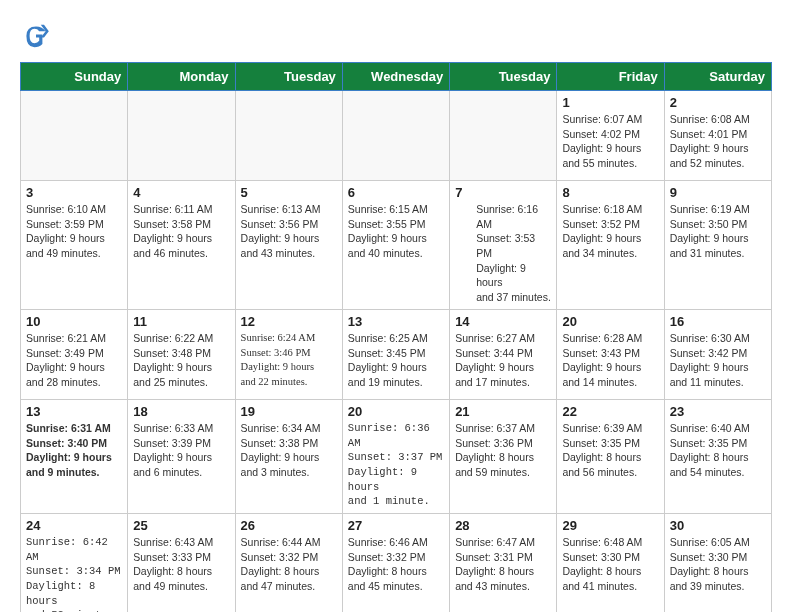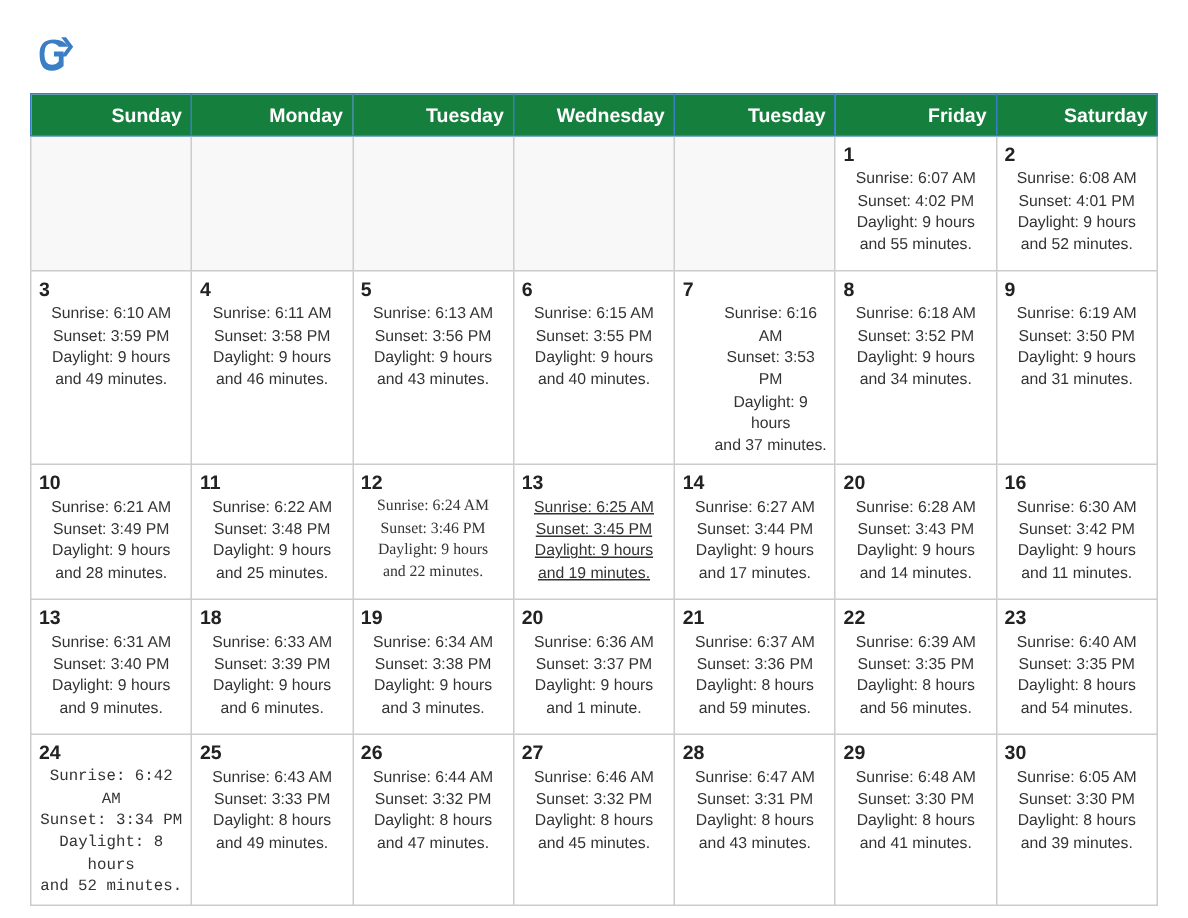--- a/index.html
+++ b/index.html
@@ -73,21 +73,20 @@
     .day-num {
       font-size: 13px;
       font-weight: bold;
       margin-bottom: 2px;
       color: #222;
     }
     .day-info {
       font-size: 10.5px;
       line-height: 1.4;
       color: #333;
-      text-align: center;
     }
   </style>
 </head>
 <body>
 
 <div class="header">
   <div class="logo">
     <svg class="logo-icon" viewBox="0 0 40 40" xmlns="http://www.w3.org/2000/svg">
       <path d="M8 20 Q8 8 20 8 Q28 8 32 14 L24 14 Q22 11 18 11 Q12 11 12 20 Q12 29 18 29 Q22 29 24 26 L24 22 L20 22 L20 18 L28 18 L28 30 Q24 34 18 34 Q8 34 8 20Z" fill="#3a7ec6"></path>
       <path d="M30 6 L36 14 L30 22 L26 22 L32 14 L26 6Z" fill="#3a7ec6"></path>
@@ -205,21 +204,21 @@
         </td>
         <td>
           <div class="day-num">12</div>
           <div class="day-info" style="white-space: pre-line; font-family: Liberation Serif, serif;">Sunrise: 6:24 AM
 Sunset: 3:46 PM
 Daylight: 9 hours
 and 22 minutes.</div>
         </td>
         <td>
           <div class="day-num">13</div>
-          <div class="day-info" style="white-space: pre-line; text-decoration: underline;">Sunrise: 6:25 AM
+          <div class="day-info" style="white-space: pre-line;">Sunrise: 6:25 AM
 Sunset: 3:45 PM
 Daylight: 9 hours
 and 19 minutes.</div>
         </td>
         <td>
           <div class="day-num">14</div>
           <div class="day-info" style="white-space: pre-line;">Sunrise: 6:27 AM
 Sunset: 3:44 PM
 Daylight: 9 hours
 and 17 minutes.</div>
@@ -235,42 +234,42 @@
           <div class="day-num">16</div>
           <div class="day-info" style="white-space: pre-line;">Sunrise: 6:30 AM
 Sunset: 3:42 PM
 Daylight: 9 hours
 and 11 minutes.</div>
         </td>
       </tr>
       <tr>
         <td>
           <div class="day-num">13</div>
-          <div class="day-info" style="white-space: pre-line;">Sunrise: 6:31 AM
+          <div class="day-info" style="white-space: pre-line; font-weight: bold;">Sunrise: 6:31 AM
 Sunset: 3:40 PM
 Daylight: 9 hours
 and 9 minutes.</div>
         </td>
         <td>
           <div class="day-num">18</div>
           <div class="day-info" style="white-space: pre-line;">Sunrise: 6:33 AM
 Sunset: 3:39 PM
 Daylight: 9 hours
 and 6 minutes.</div>
         </td>
         <td>
           <div class="day-num">19</div>
           <div class="day-info" style="white-space: pre-line;">Sunrise: 6:34 AM
 Sunset: 3:38 PM
 Daylight: 9 hours
 and 3 minutes.</div>
         </td>
         <td>
           <div class="day-num">20</div>
-          <div class="day-info" style="white-space: pre-line;">Sunrise: 6:36 AM
+          <div class="day-info" style="white-space: pre-line; font-family: Liberation Mono, monospace;">Sunrise: 6:36 AM
 Sunset: 3:37 PM
 Daylight: 9 hours
 and 1 minute.</div>
         </td>
         <td>
           <div class="day-num">21</div>
           <div class="day-info" style="white-space: pre-line;">Sunrise: 6:37 AM
 Sunset: 3:36 PM
 Daylight: 8 hours
 and 59 minutes.</div>

